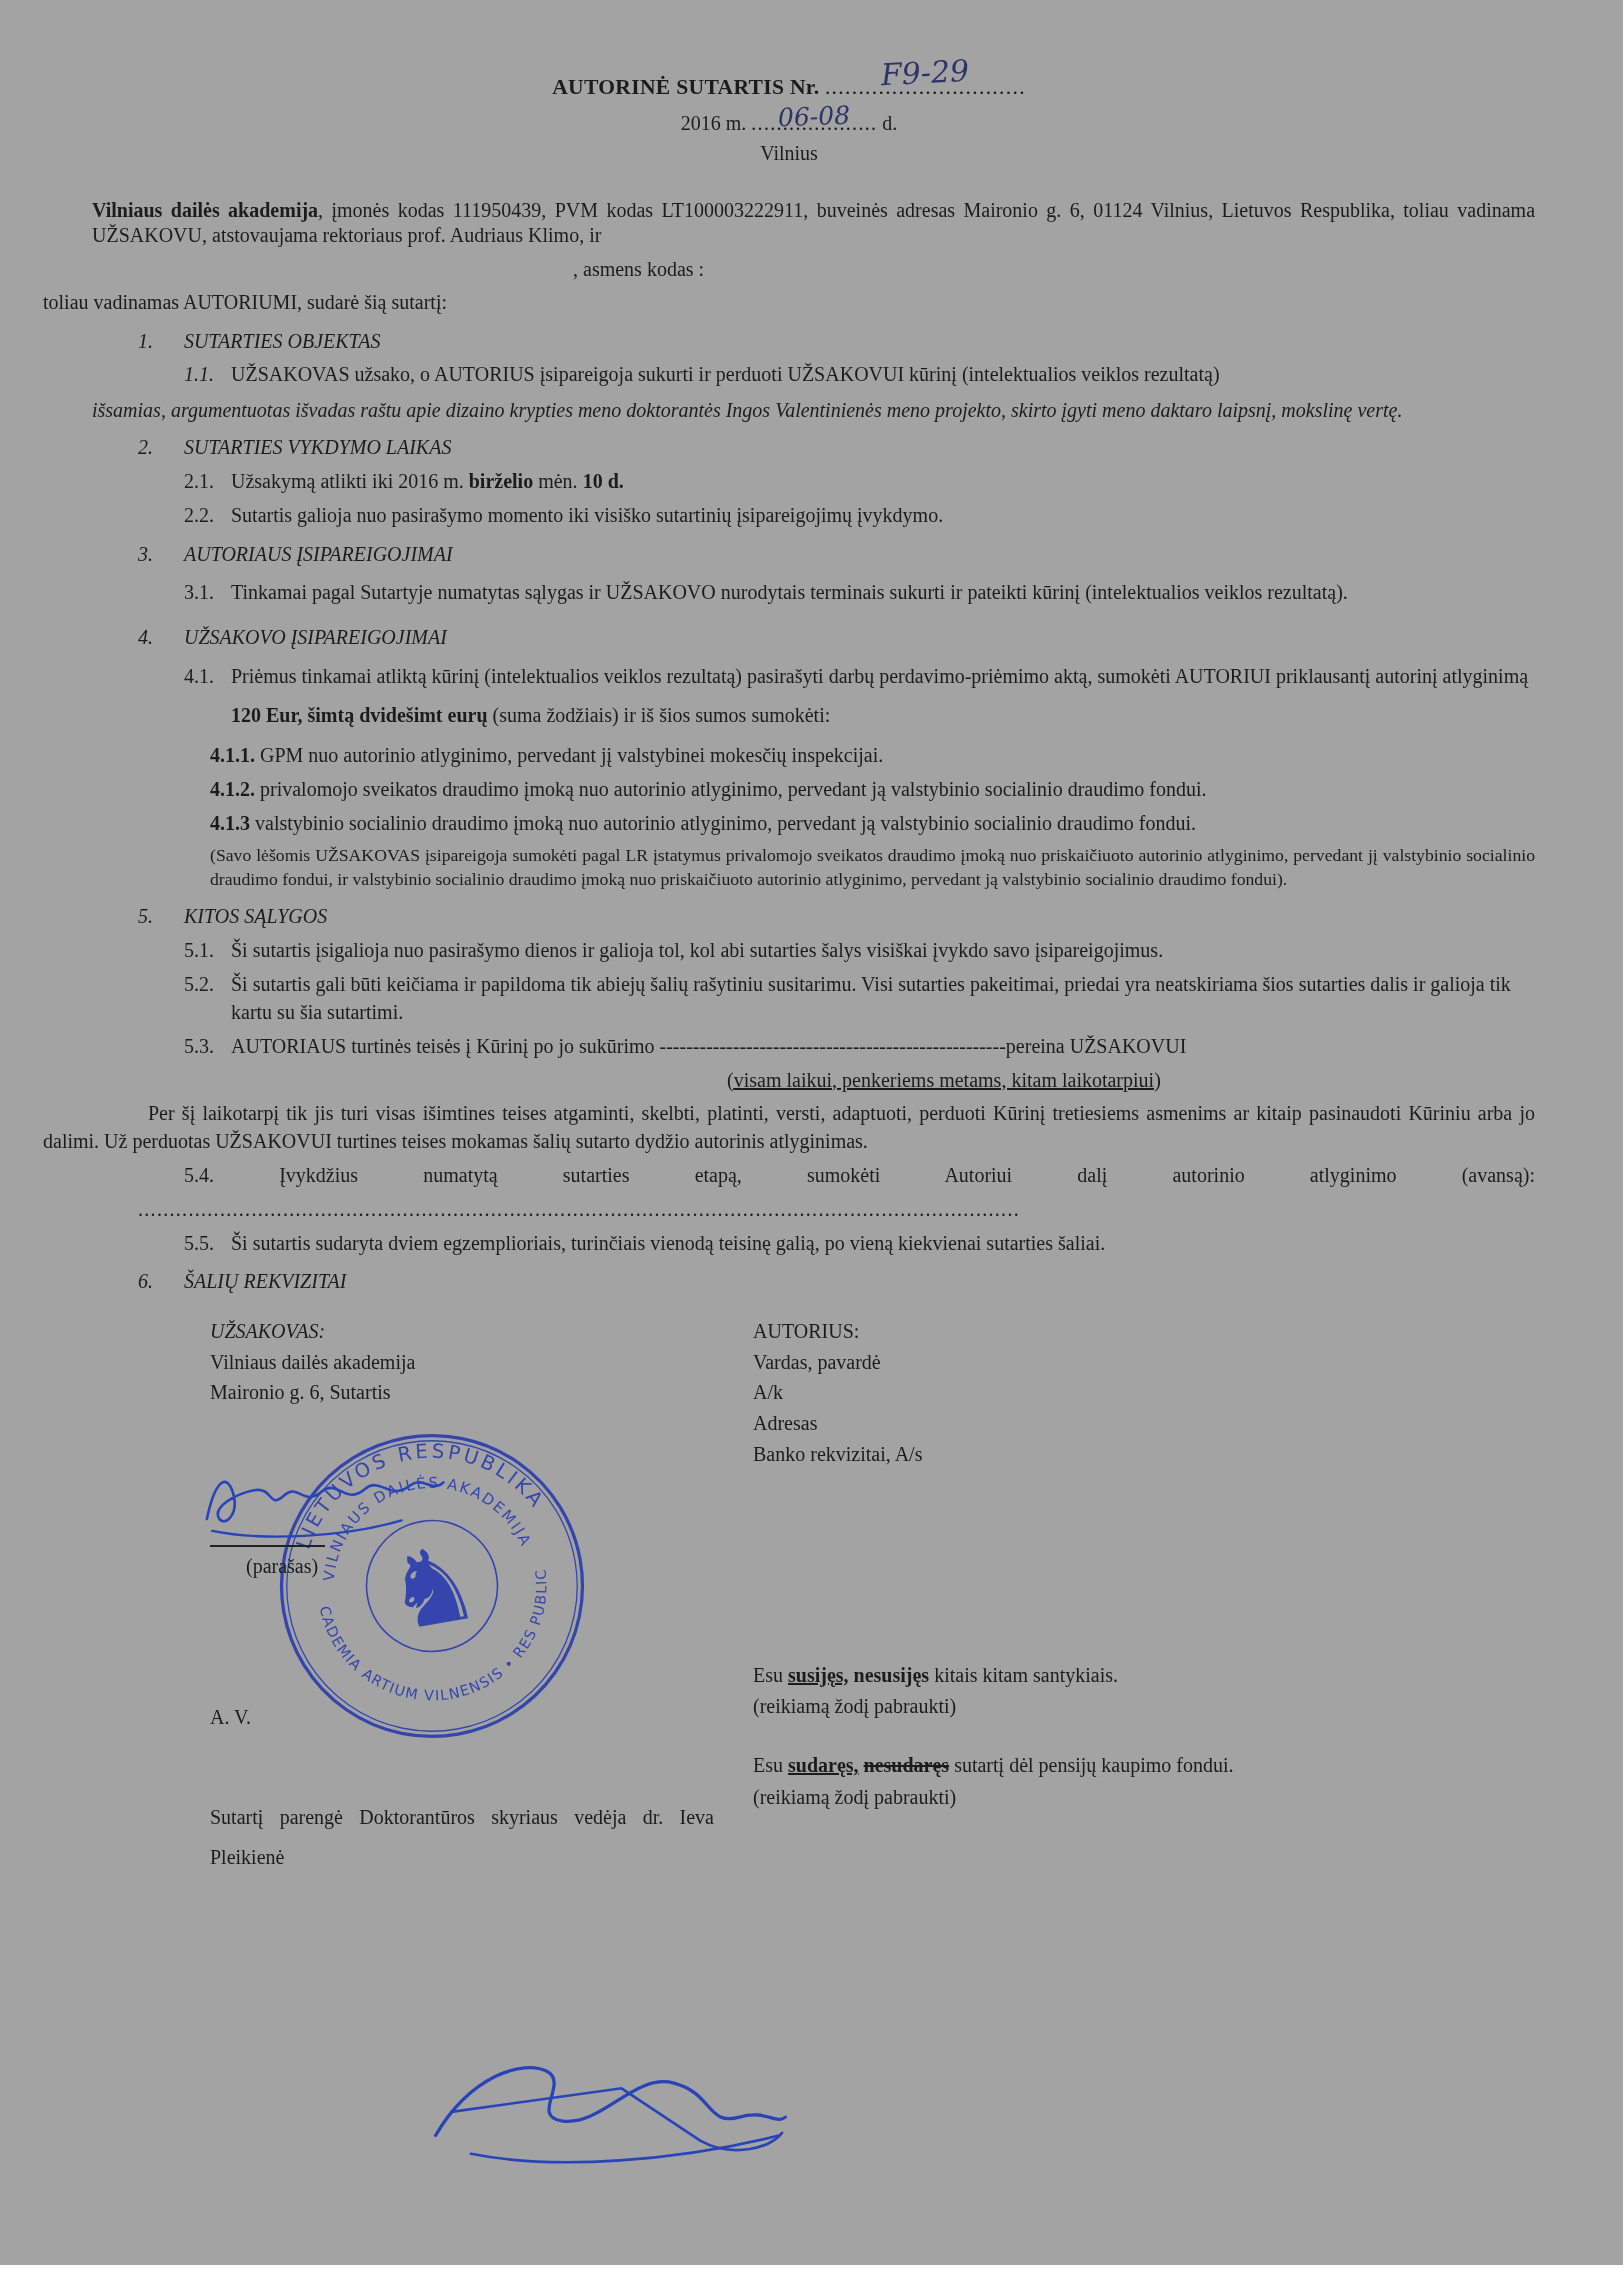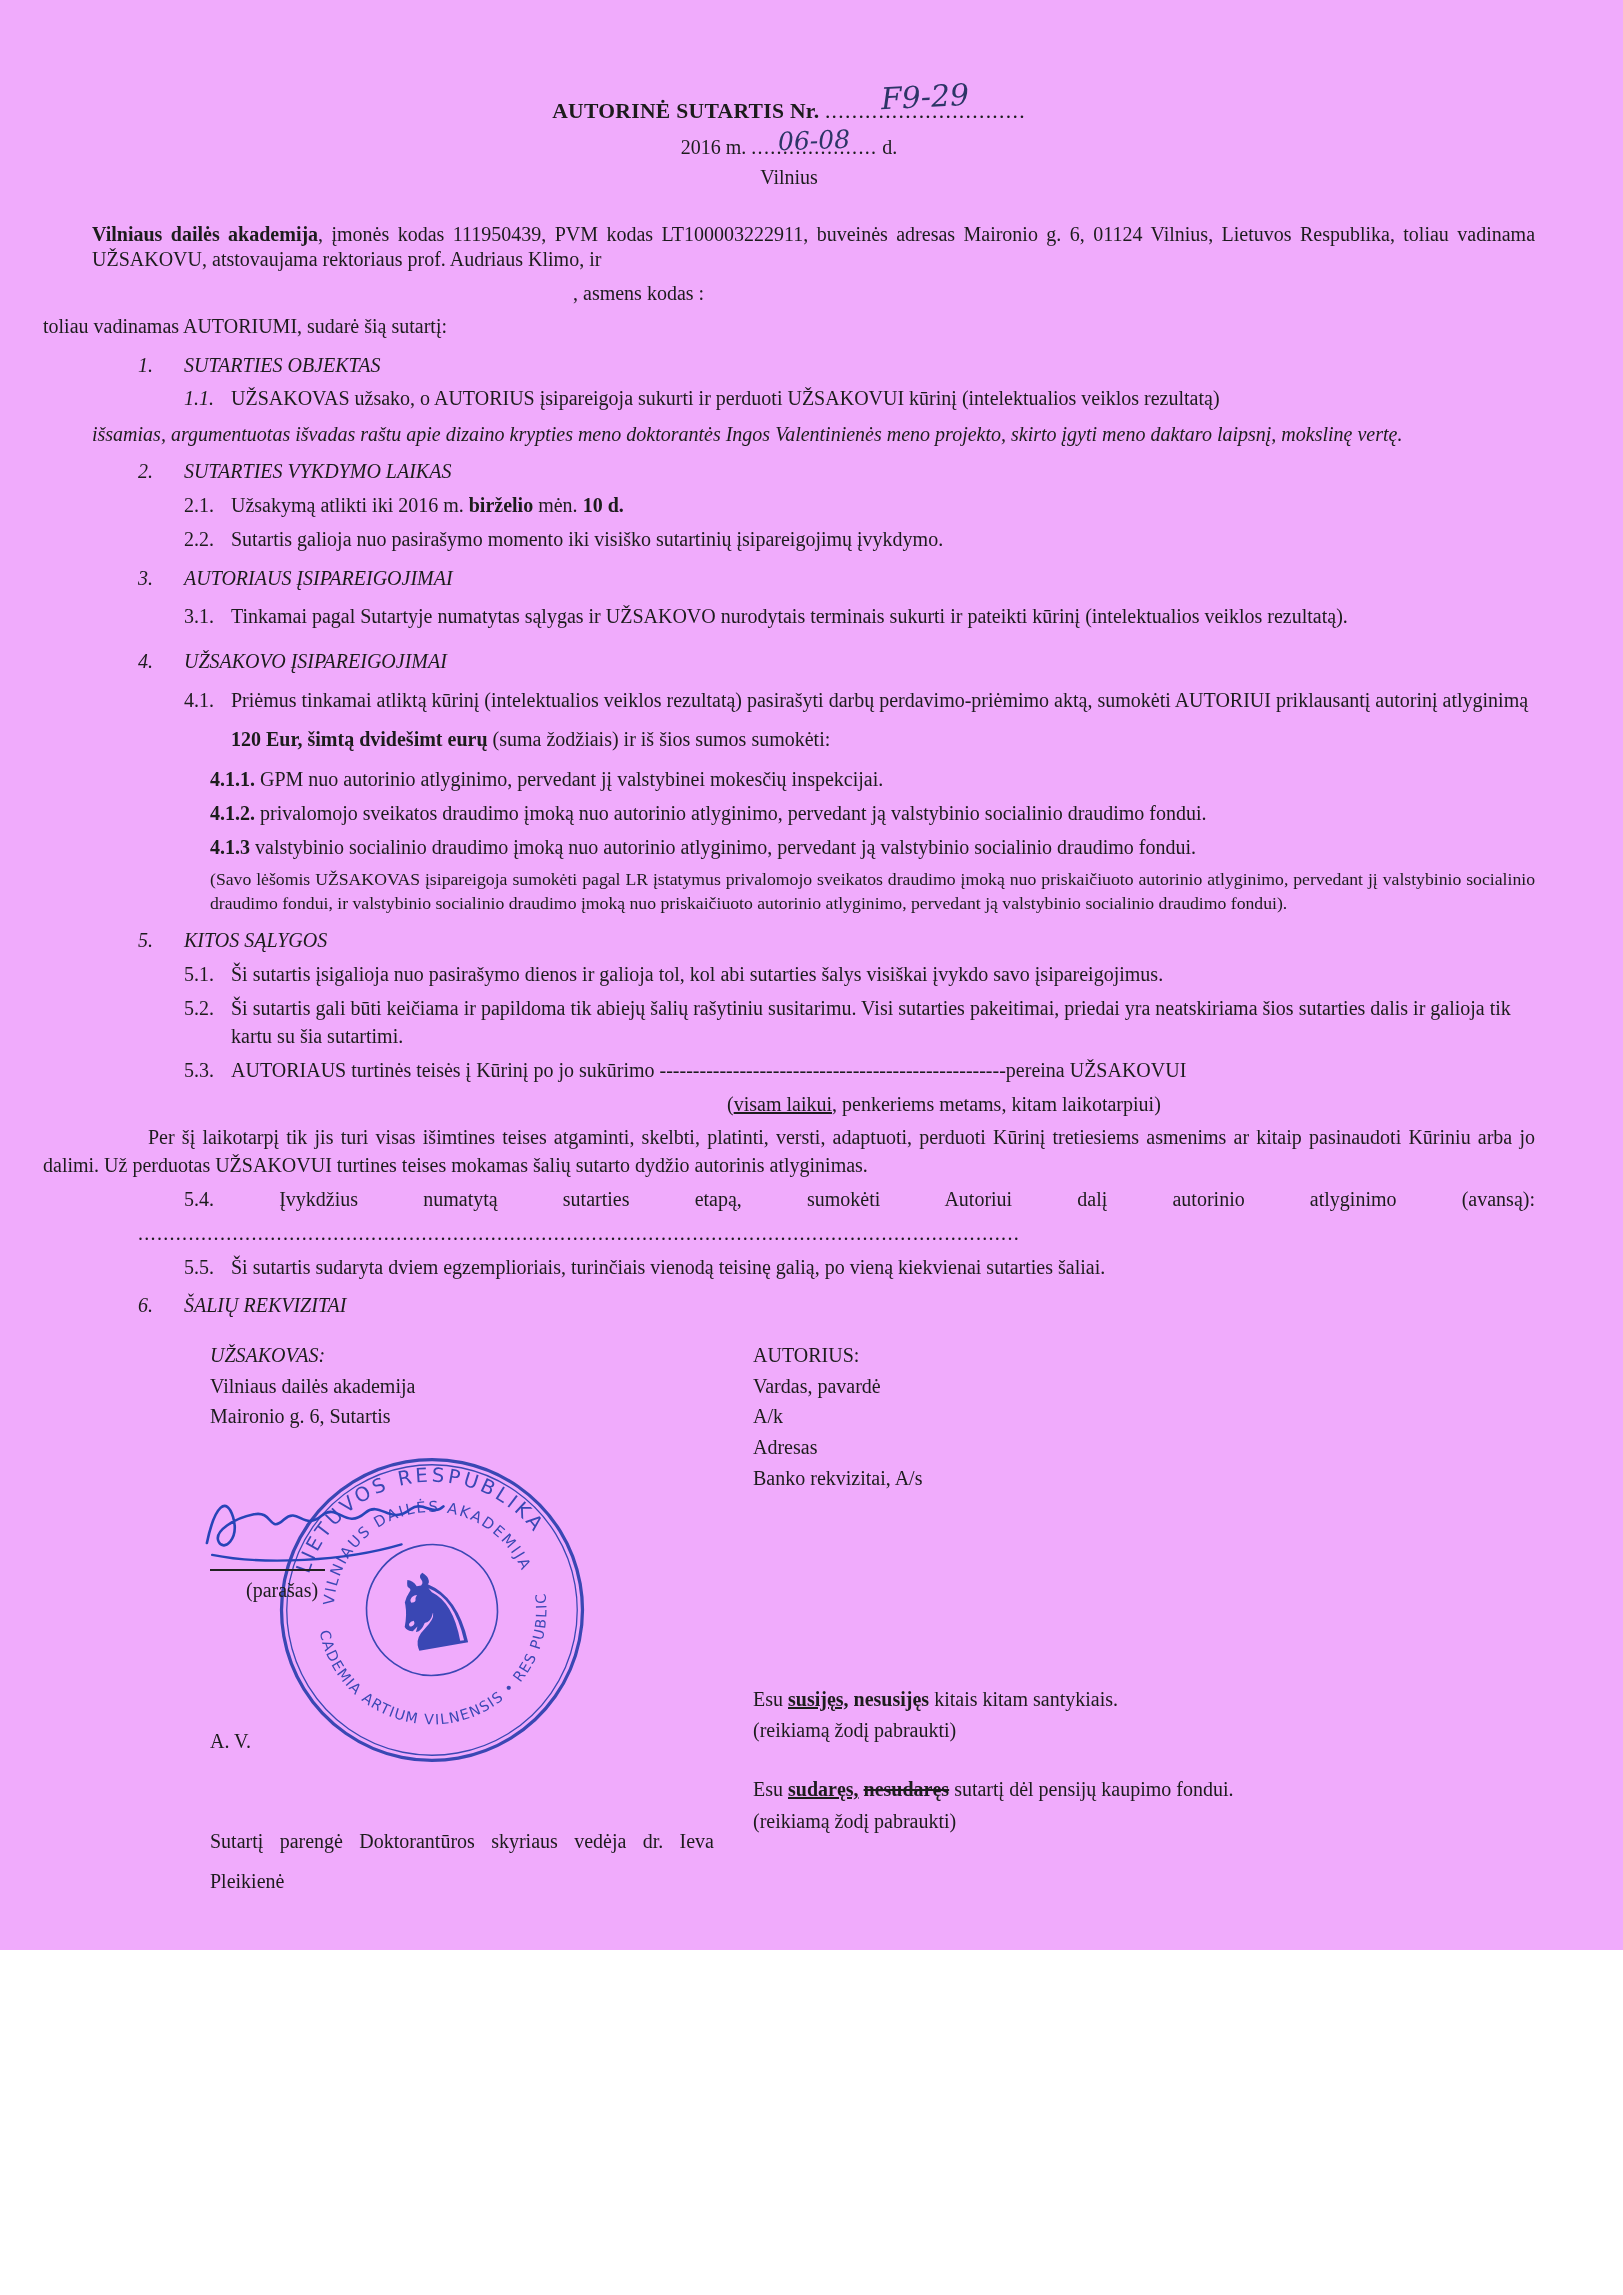--- a/index.html
+++ b/index.html
@@ -2,21 +2,21 @@
 <html style="font-size:10.5px"><head>
 <meta charset="utf-8">
 <style>
   * { box-sizing: border-box; }
   html,body { margin:0; padding:0; background:#ffffff; }
   body {
     width:1623px; height:2295px;
     font-family:"Liberation Serif", serif;
     font-size:20px; color:#1c1c1c; line-height:1.4;
   }
-  .page { position:relative; width:1623px; height:1950px; padding:96px 88px 26px 43px; overflow:hidden; background:#f0abfc; }
+  .page { position:relative; width:1623px; height:2265px; padding:72px 88px 26px 43px; overflow:hidden; background:#a3a3a3; }
   .bold { font-weight:bold; }
 
   
   .title-line { text-align:center; font-size:21.6px; }
   .title-label { font-weight:bold; letter-spacing:0.3px; }
   .num-slot { position:relative; display:inline-block; }
   .num-slot .dots { letter-spacing:1.3px; }
   .handwriting { font-family:"DejaVu Serif", serif; font-style:italic; color:#2c3566; }
   .contract-no { position:absolute; left:50%; bottom:7.9px; transform:translateX(-50%) rotate(-3deg); font-size:30px; white-space:nowrap; }
   .date-line { text-align:center; margin-top:6.5px; }
@@ -33,21 +33,21 @@
   .sec-num { flex:0 0 46px; }
   .clause { display:flex; margin:5.9px 0 5.9px 141px; }
   .cl-num { flex:0 0 47px; }
   .cl-num.it { font-style:italic; }
   .cl-text { flex:1; }
   .lh2 { line-height:1.95; }
   .clause-detail { margin:9.2px 0 5.2px 49px; font-style:italic; text-align:justify; line-height:1.26; }
   .subclause { margin:5.9px 0 5.9px 167px; }
   .subclause .num { font-weight:bold;text-align:center; }
   .note { margin:7.9px 0 6.5px 167px; font-size:17.7px; line-height:1.33; text-align:justify; }
-  .opts-line { margin:1.3px 0 1.3px 684px; }
+  .opts-line { margin:1.3px 0 1.3px 684px;text-decoration:underline; }
   .u { text-decoration:underline; }
   .para-full { margin:5.2px 0 5.2px 0; text-align:justify; text-indent:105px; line-height:1.42; }
   .just-last { text-align:justify; text-align-last:justify; }
   .clause-one { margin:5.9px 0 5.9px 141px; }
   .dotline { margin:3.9px 0 3.9px 95px; width:959px; overflow:hidden; white-space:nowrap; letter-spacing:1.3px; height:27.5px; }
 
   
   .requisites { display:flex; margin-top:22px; }
   .col-left { width:504px; margin-left:167px; }
   .col-right { width:615px; margin-left:39px; }

